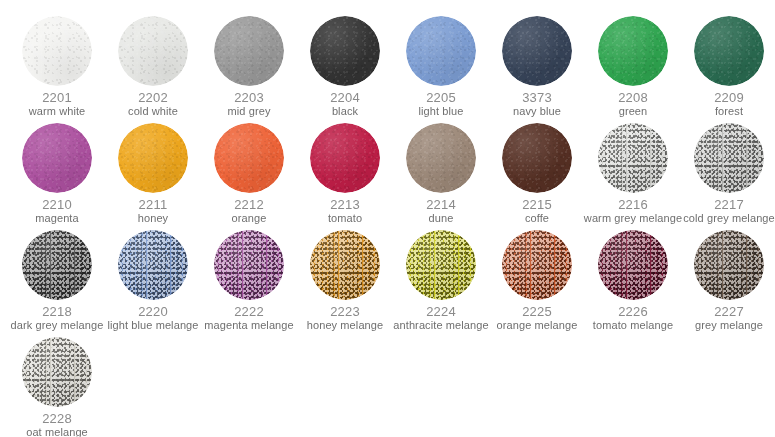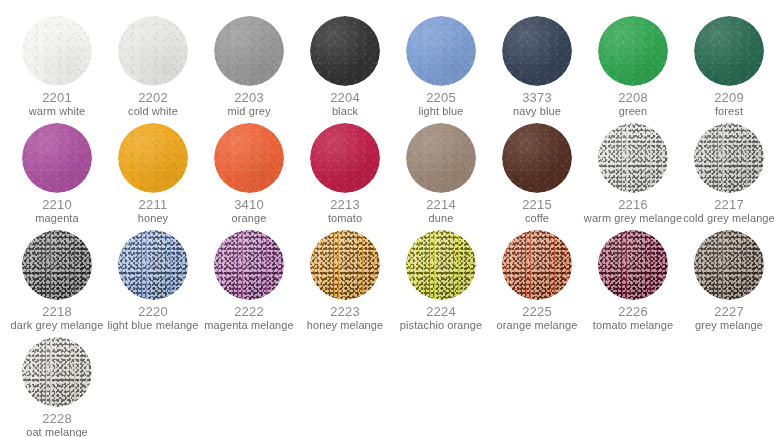--- a/index.html
+++ b/index.html
@@ -219,21 +219,21 @@
       </div>
       <div class="swatch-code">2211</div>
       <div class="swatch-name">honey</div>
     </div>
     <div class="swatch-cell">
       <div class="swatch-disc">
         <div class="disc-base" style="background: rgb(239, 99, 55);"></div>
         <div class="disc-fibre"></div>
         <div class="disc-shade"></div>
       </div>
-      <div class="swatch-code">3410</div>
+      <div class="swatch-code">2212</div>
       <div class="swatch-name">orange</div>
     </div>
     <div class="swatch-cell">
       <div class="swatch-disc">
         <div class="disc-base" style="background: rgb(191, 30, 71);"></div>
         <div class="disc-fibre"></div>
         <div class="disc-shade"></div>
       </div>
       <div class="swatch-code">2213</div>
       <div class="swatch-name">tomato</div>
@@ -310,21 +310,21 @@
       <div class="swatch-code">2223</div>
       <div class="swatch-name">honey melange</div>
     </div>
     <div class="swatch-cell">
       <div class="swatch-disc is-melange">
         <div class="disc-base" style="background: rgb(200, 200, 28);"></div>
         <div class="disc-fibre"></div>
         <div class="disc-shade"></div>
       </div>
       <div class="swatch-code">2224</div>
-      <div class="swatch-name">pistachio orange</div>
+      <div class="swatch-name">anthracite melange</div>
     </div>
     <div class="swatch-cell">
       <div class="swatch-disc is-melange">
         <div class="disc-base" style="background: rgb(196, 82, 38);"></div>
         <div class="disc-fibre"></div>
         <div class="disc-shade"></div>
       </div>
       <div class="swatch-code">2225</div>
       <div class="swatch-name">orange melange</div>
     </div>

